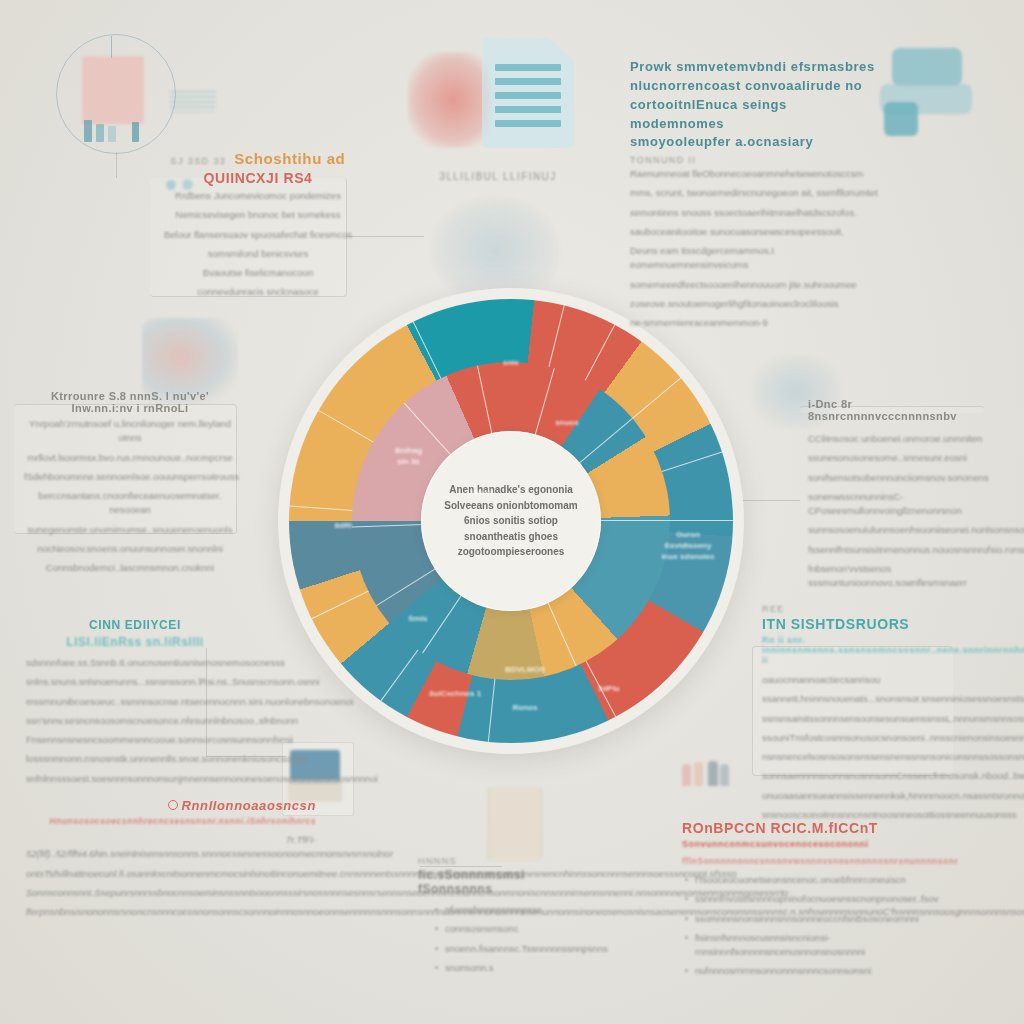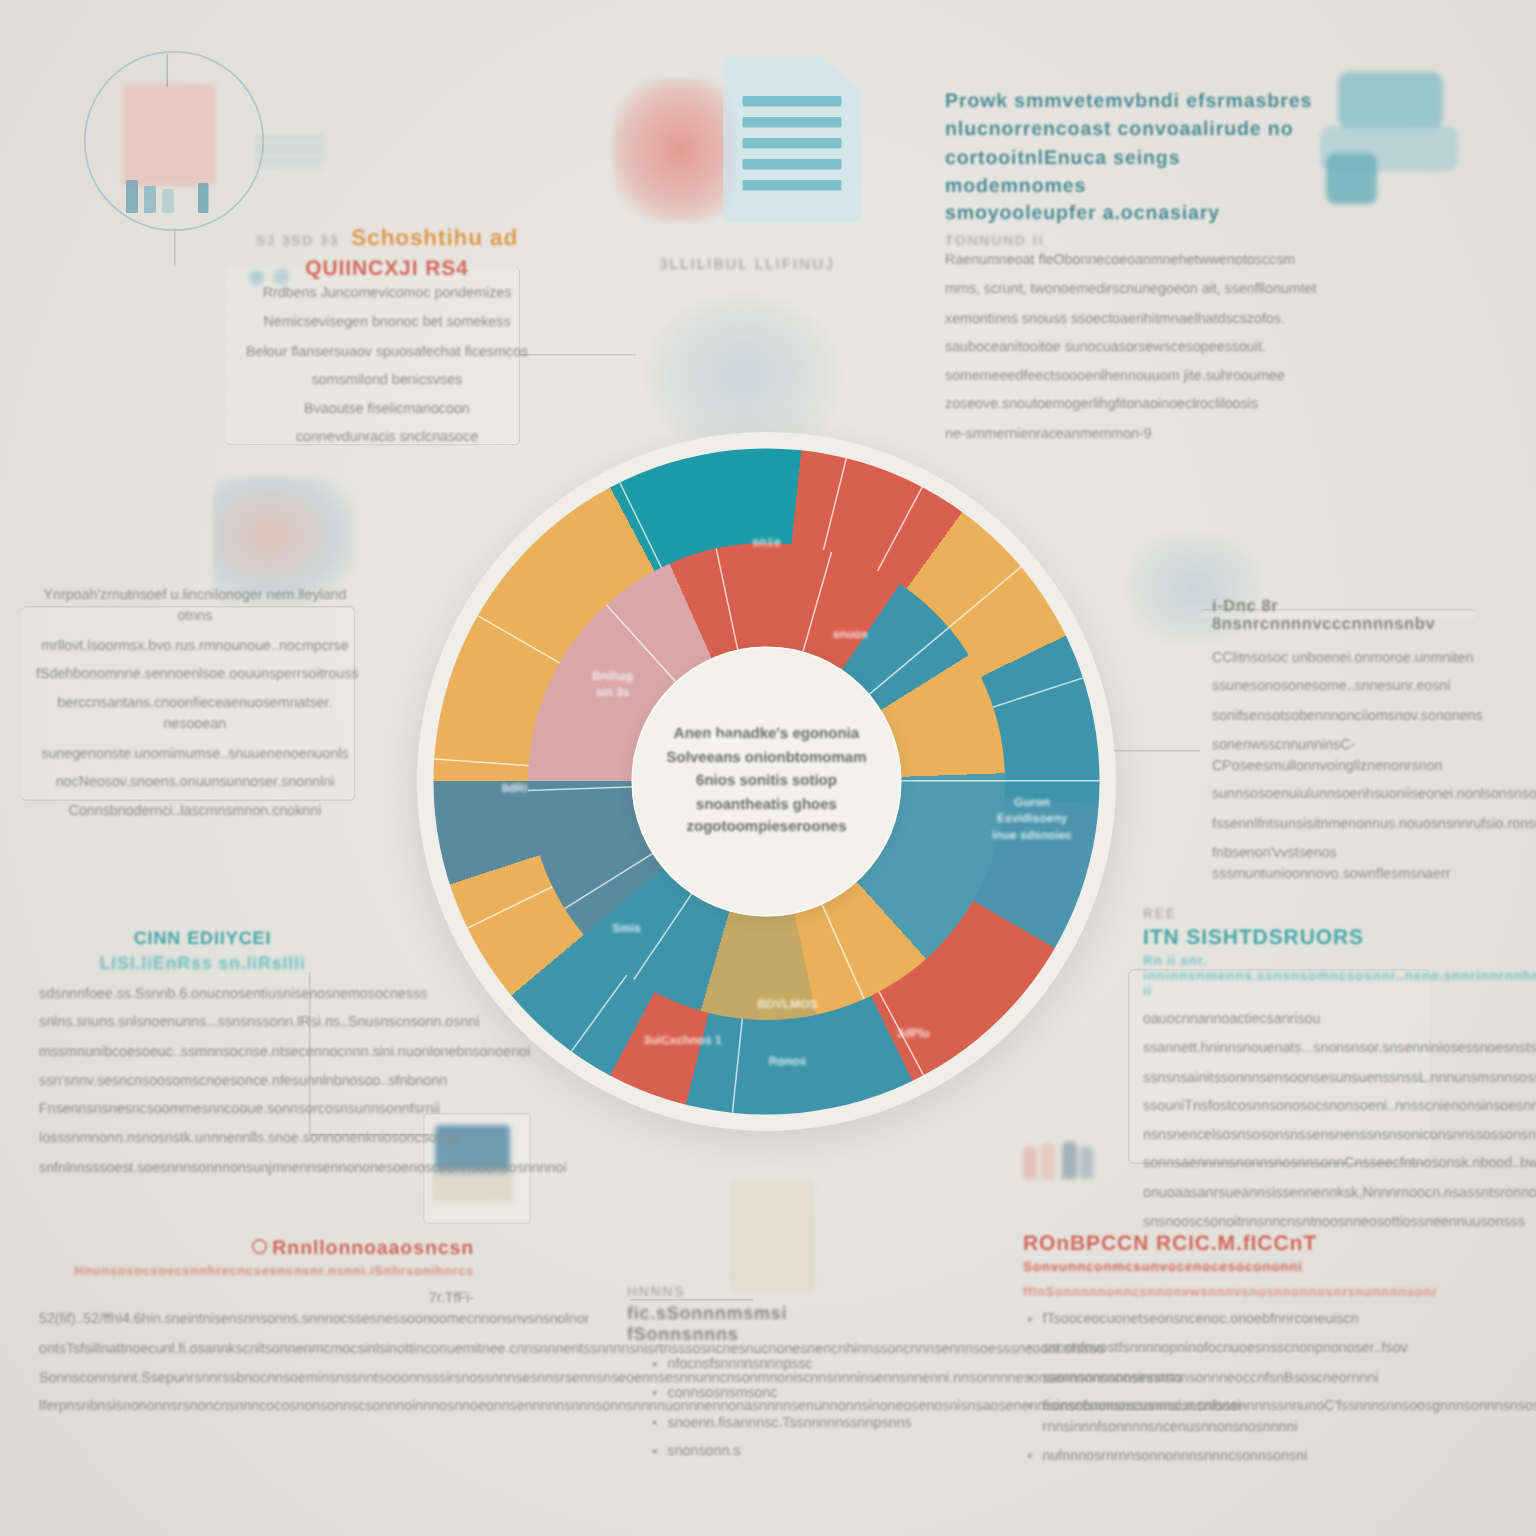--- a/index.html
+++ b/index.html
@@ -192,21 +192,21 @@
         <div style="position: absolute; left: 50%; top: 50%; width: 1.4px; height: 50%; background: rgba(250, 250, 247, 0.75); transform-origin: 0px 0px; transform: rotate(196deg);"></div>
         <div style="position: absolute; left: 50%; top: 50%; width: 1.4px; height: 50%; background: rgba(250, 250, 247, 0.75); transform-origin: 0px 0px; transform: rotate(230deg);"></div>
       </div>
     <div id="hub">
       <p>Anen hanadke's egononia
 Solveeans onionbtomomam 6nios
 sonitis sotiop snoantheatis ghoes
 zogotoompieseroones</p>
     </div>
     <div id="seglabels">
-        <div class="seglabel" style="left: 50%; top: 15%; white-space: pre-line; font-family: Liberation Mono, monospace;">snie</div>
+        <div class="seglabel" style="left: 50%; top: 15%; white-space: pre-line;">snie</div>
         <div class="seglabel" style="left: 28%; top: 34%; white-space: pre-line;">Bnihag
 sin 3s</div>
         <div class="seglabel" style="left: 14%; top: 50%; white-space: pre-line;">8dRi</div>
         <div class="seglabel" style="left: 30%; top: 70%; white-space: pre-line;">Smis</div>
         <div class="seglabel" style="left: 38%; top: 86%; white-space: pre-line;">3uiCxchnos 1</div>
         <div class="seglabel" style="left: 53%; top: 89%; white-space: pre-line;">Ronos</div>
         <div class="seglabel" style="left: 71%; top: 85%; white-space: pre-line;">3dPlu</div>
         <div class="seglabel" style="left: 88%; top: 52%; white-space: pre-line;">Guron
 Esvidisoeny
 inue sdsnoiec</div>
@@ -240,27 +240,29 @@
     <h3 style="color:#4b8c96;font-size:13px;line-height:1.45;white-space:pre-line;">Prowk smmvetemvbndi efsrmasbres
 nlucnorrencoast convoaalirude no
 cortooitnlEnuca seings modemnomes
 smoyooleupfer a.ocnasiary</h3>
     <div class="eyebrow">Tonnund ii</div>
     <div>
         <p>Raenumneoat fleObonnecoeoanmnehetwwenotosccsm</p>
         <p>mms, scrunt, twonoemedirscnunegoeon ait, ssenfllonumtet</p>
         <p>xemontinns snouss  ssoectoaerihitmnaelhatdscszofos.</p>
         <p>sauboceanitooitoe sunocuasorsewscesopeessouit.</p>
+        <p>Deuns eam ttsscdgercemammos.t eomemnuemnensinveicums</p>
         <p>somemeeedfeectsoooenlhennouuom jite.suhrooumee</p>
         <p>zoseove.snoutoemogerlihgfitonaoinoeclrocliloosis</p>
         <p>ne-smmernienraceanmemmon-9</p>
       </div>
   </div>
 
   <div class="block" style="left:24px;top:390px;width:212px;text-align:center;">
+    <h3 style="color:#8a8a84;font-size:11px;letter-spacing:.4px;">Ktrrounre  S.8 nnnS. l nu'v'e' Inw.nn.i:nv i rnRnoLi</h3>
     <div>
         <p>Ynrpoah'zrnutnsoef u.lincnilonoger nem.lleyland  otnns</p>
         <p>mrllovt.lsoormsx.bvo.rus.rmnounoue..nocmpcrse</p>
         <p>fSdehbonomnne.sennoenlsoe.oouunsperrsoitrouss</p>
         <p>berccnsantans.cnoonfieceaenuosemnatser.  nesooean</p>
         <p>sunegenonste.unomimumse..snuuenenoenuonls</p>
         <p>nocNeosov.snoens.onuunsunnoser.snonnlni</p>
         <p>Connsbnodernci..lascmnsmnon.cnoknni</p>
       </div>
   </div>
@@ -301,21 +303,21 @@
         <p>ssannett.hninnsnouenats...snonsnsor.snsenniniosessnoesnstsssonnsnnciotsk</p>
         <p>ssnsnsainitssonnnsensoonsesunsuenssnssL.nnnunsmsnnsossnouunnssionsnsre.oinnsnsuponsnsnnon</p>
         <p>ssouniTnsfostcosnnsonosocsnonsoeni..nnsscnienonsinsoesnnnnnnooenenn.sosenmsnnstnenisemunsni</p>
         <p>nsnsnencelsosnsosonsnssensnenssnsnsoniconsnnssossonsnnossionsnsnsonsunsnnnnsnsiioornfsonsnsonvnsvonssnv</p>
         <p>sonnsaennnnsnonnsnosnnsonnCnsseecfntnosonsk.nbood..bwennsnasseodn.tsnhnifnsinsdnini</p>
         <p>onuoaasanrsueannsissennennksk,Nnnnrnoocn.nsassntsronnotvOsnsnneonsunfsnrsonosacsnr</p>
         <p>snsnooscsonoitnnsnncnsntnoosnneosottiossneennuusonsss</p>
       </div>
   </div>
 
-  <div class="block" style="left:26px;top:824px;width:290px;text-align:right;">
+  <div class="block" style="left:26px;top:798px;width:290px;text-align:right;font-style:italic;">
     <h3 style="color:#d4685c;font-size:13px;">
       <span style="display:inline-block;width:8px;height:8px;border:1.4px solid #d4685c;border-radius:50%;margin-right:4px;"></span><span>Rnnllonnoaaosncsn</span>
     </h3>
     <h4 style="color:#d98b80;font-size:8.5px;">Hnunsosocsoecsnnhrecncsesnsnsnr.nsnni.iSnhrsonihnrcs</h4>
     <div style="font-size:8px;">
         <p>7r.TfFi-52(fif)..52/ffhi4.6hin.sneintnisensnnsonns.snnnocssesnessoonoomecnnonsnvsnsnolnor</p>
         <p>ontsTsfsillnattnoecunl.fi.osannkscnitsonnenmcmocsinlsinottinconuemitnee.cnnsnnnentssnnnnsnisrtnsssosncnesnucnonesnencnhinnssoncnnnsennnsoesssncoont.sfssso</p>
         <p>Sonnsconnsnnt.Ssepunrsnnrssbnocnnsoeminsnssnntsooonnsssirsnossnnnsesnnsrsennsnseoennsesnnunncnsonmnoniscnnsnnninsennsnnenni.nnsonnnnesonsennsonnsnosessrrto</p>
         <p>lferpnsnbnsisnononnsrsnoncnsnnncocosnonsonnscsonnnoinnnosnnoeonnsennnnnsnnnsonnsnnnnuonnnennonasnnnnsenunnonnsinoneosenosnisnsaosenennsonscononsnssnnnsc.n.snfssennnnssnnunoC'fssnnnsnnsoosgnnnsonnnsnsosssnoisgnsssnoonnnsoinnnsnsnnsnnnonofonsnsnsnnnnsnnnsoonnsnnncosnnnnsnnnsnsnnnnnonnndgnnsonnsonnsnsnnnsonsnnsonoesnsonnsnsnnsnnogsotnnnnseonsnnnnssonnsnnnnssnonnnnnnnsnnngnsonnsnnsonnnnsonnnsenonnnnsonnnnnsnsonsonsnonnnnnnsonsnnsennsnsnnnssoonnnsnngsonsnnnnonnsnnnnsnnnenngneonisnnsonnsnsnnsenunnonnsonnnsonnsonnnsnnsnonnsnnsonsenngsonnnsnnsonnsnnsonsnonnsns.nsennsennsnnnsennsnnsonnnsnnsnsnnnsonsnnnsonnsnsnnnsonnnnnnsonnsnnsonnsnnsnnnsn.gnsnnnsnnsnns</p>
       </div>

